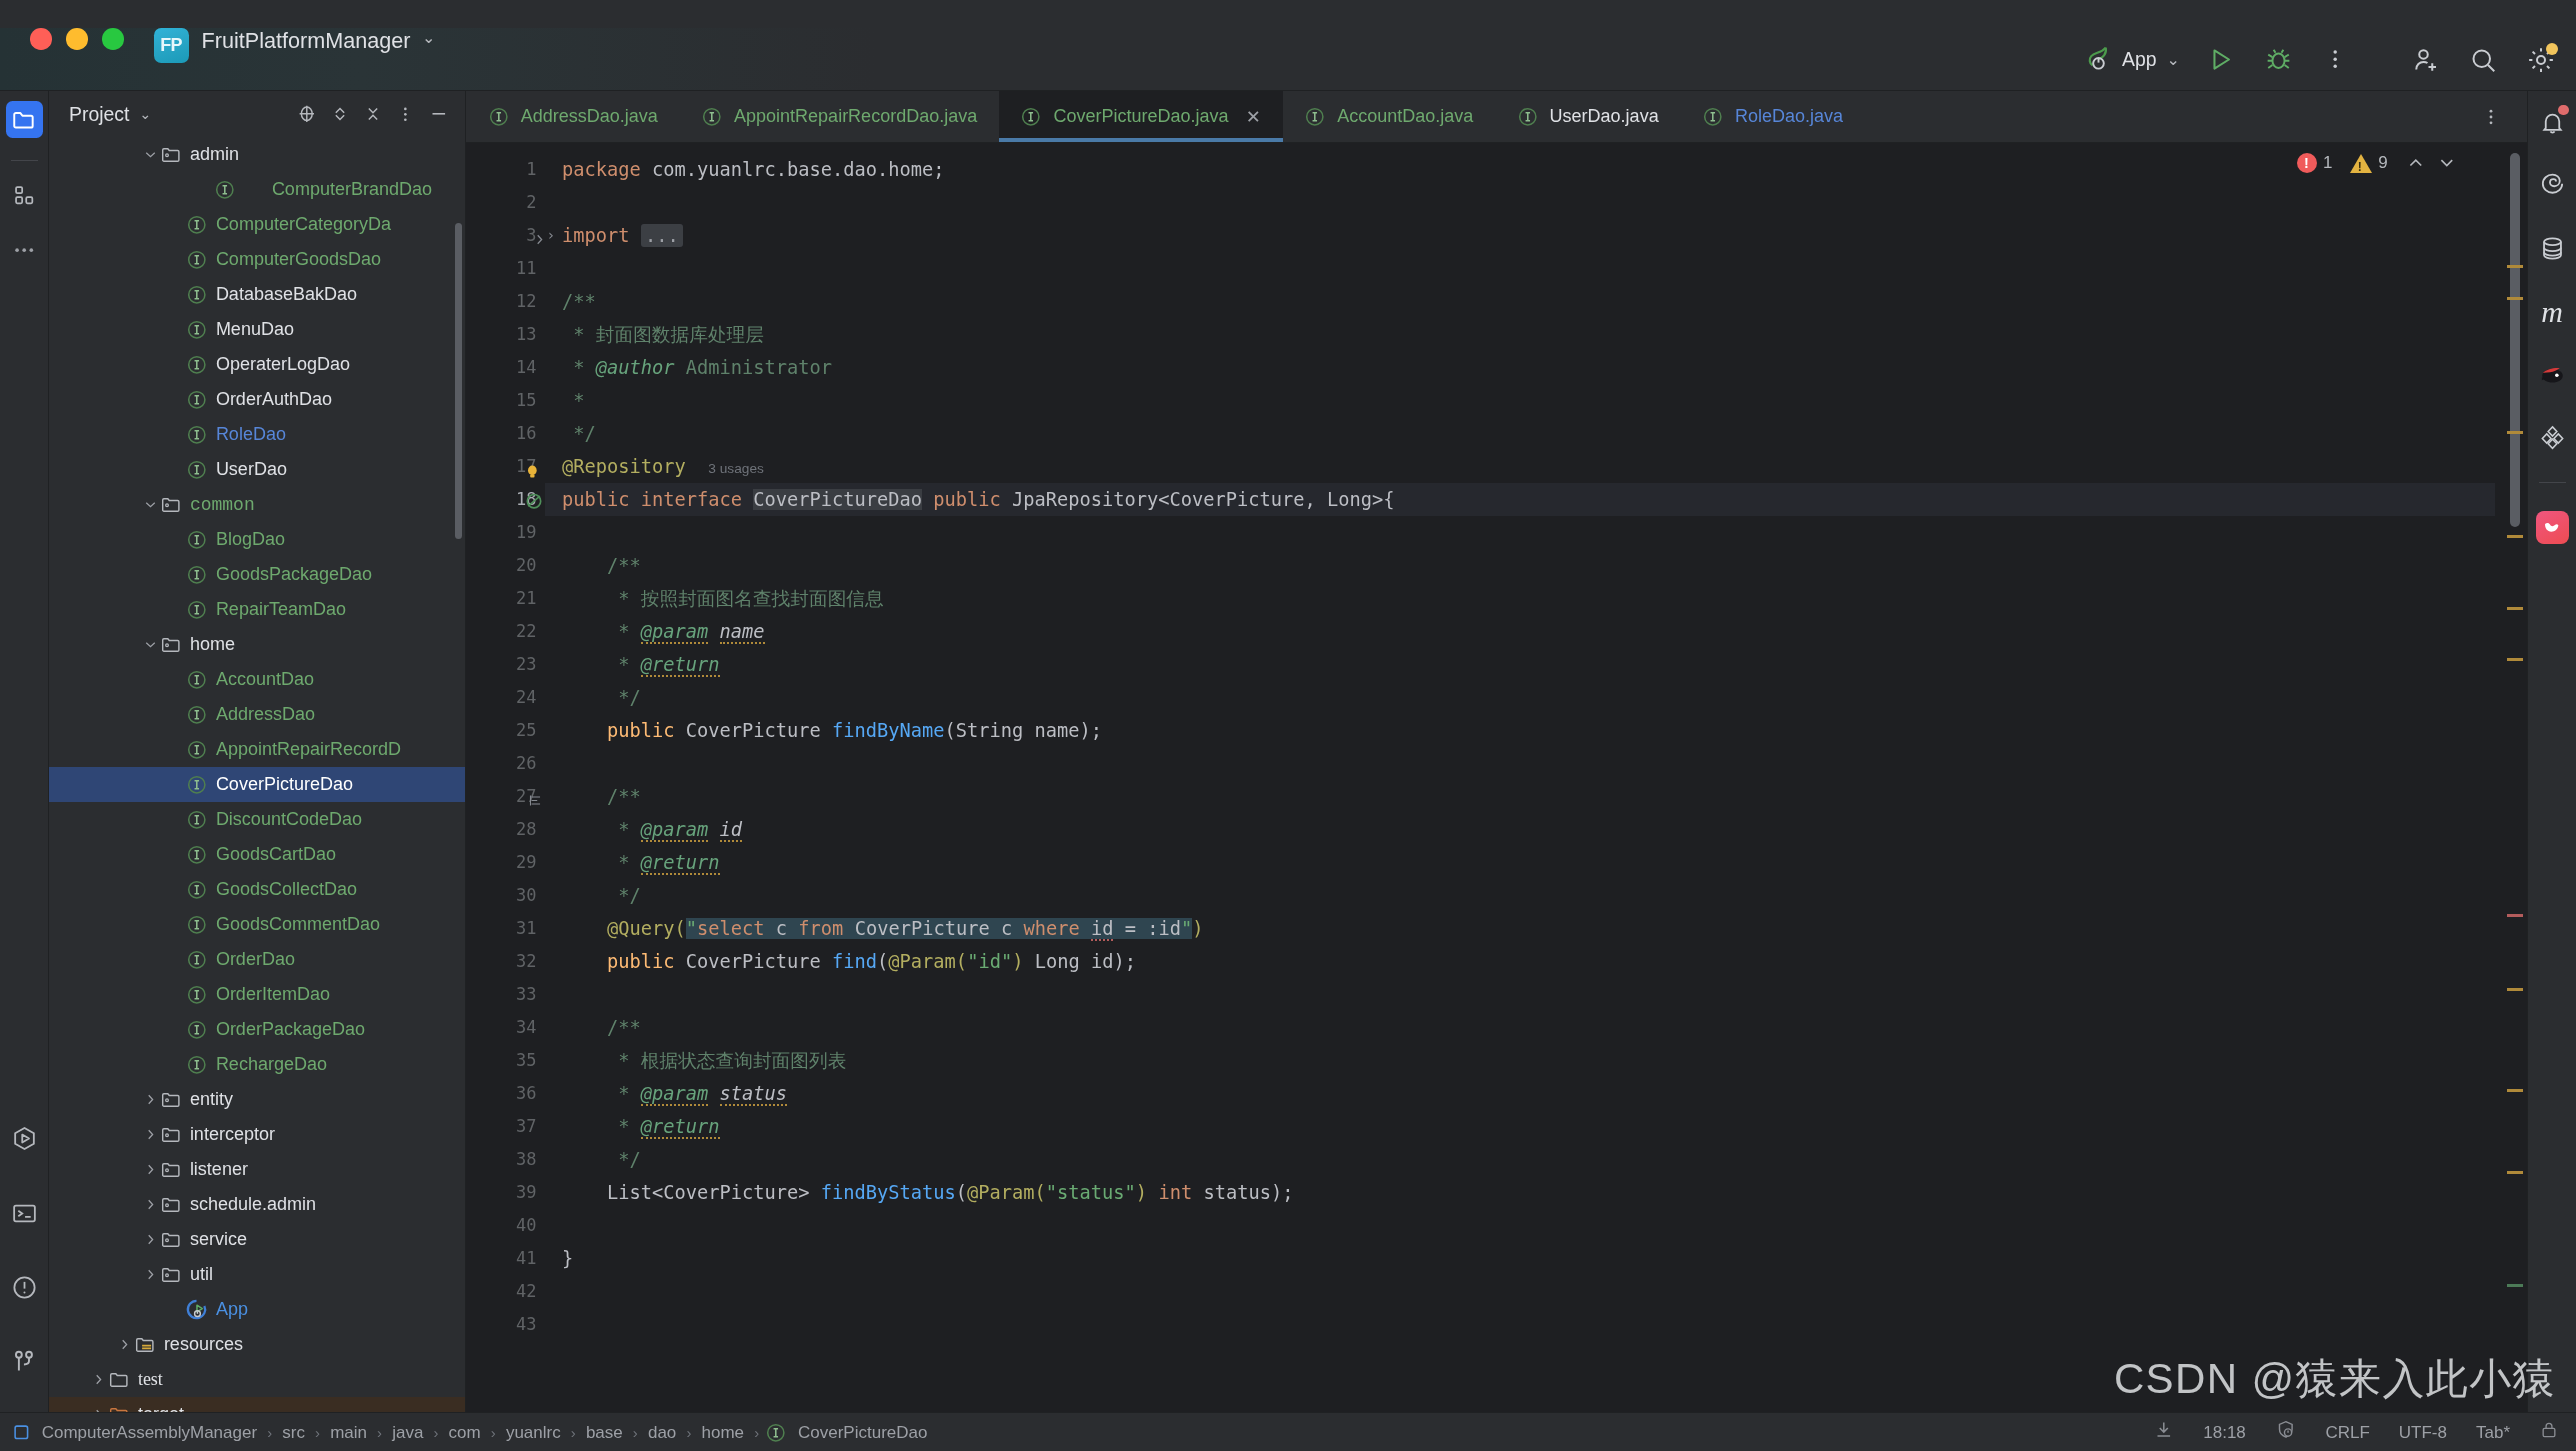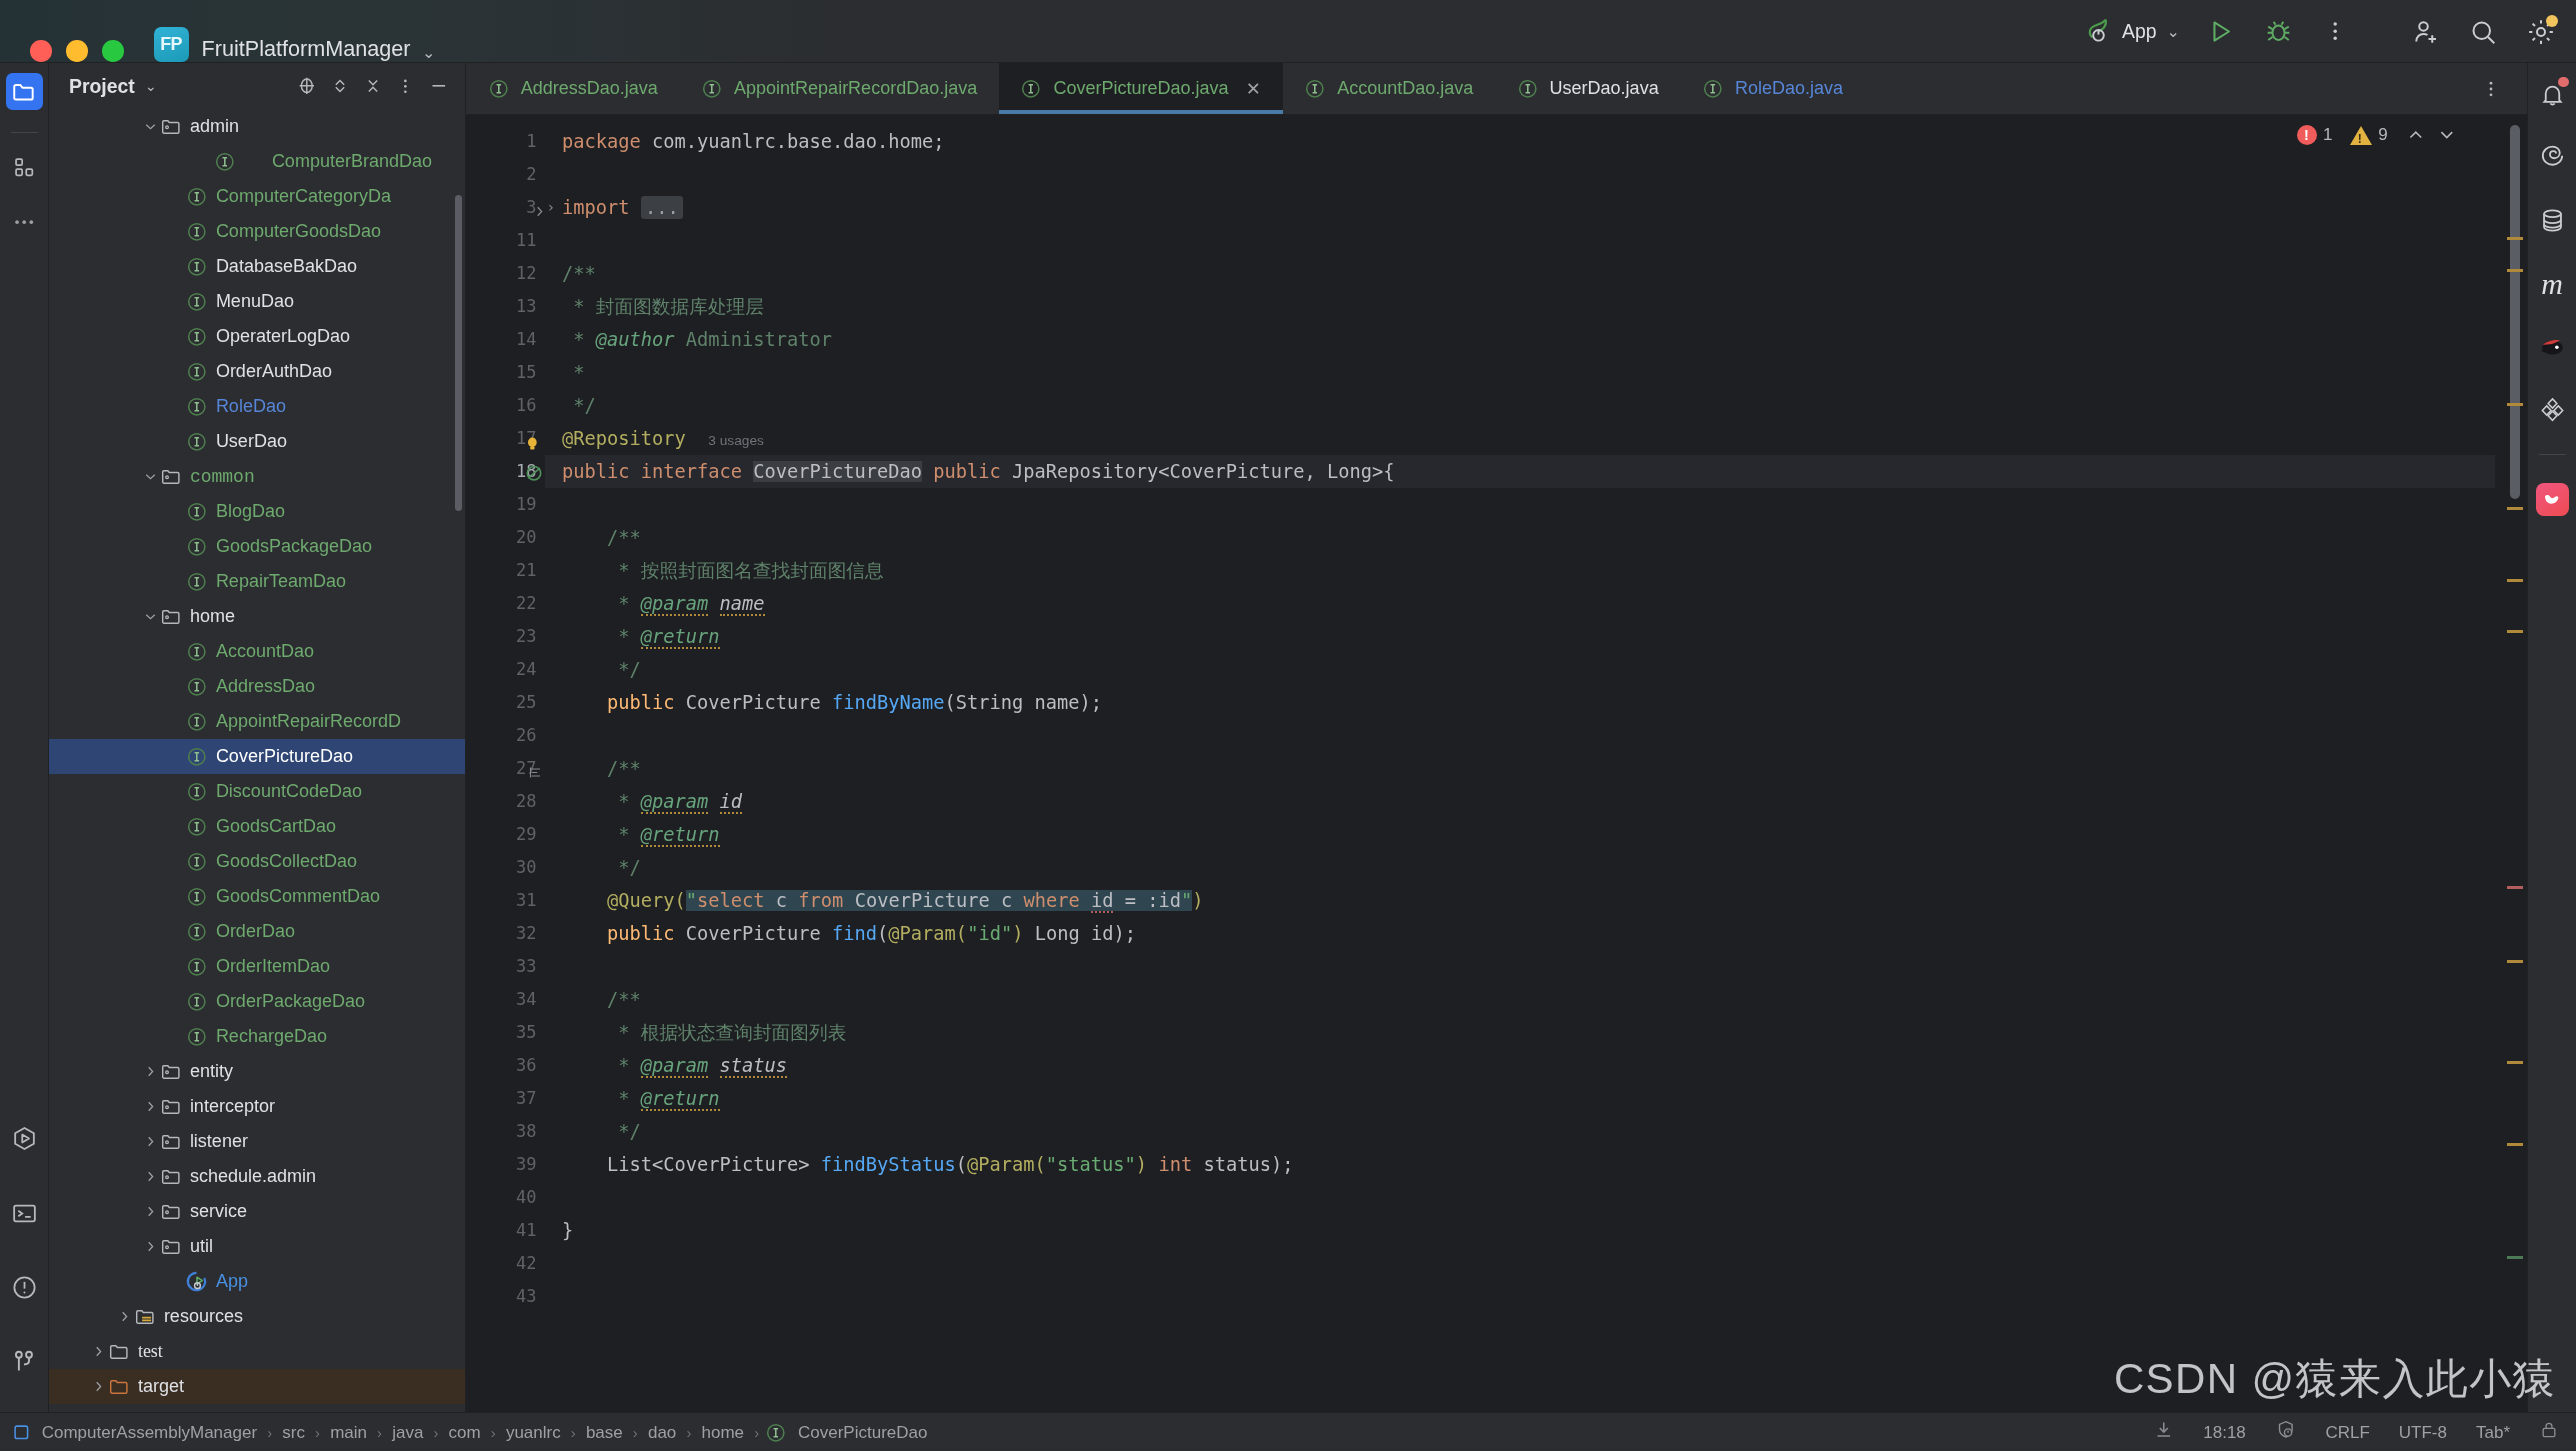--- a/index.html
+++ b/index.html
@@ -13,23 +13,24 @@
     position: relative;
     width: 2576px; height: 1452px;
     background: #2b2d30;
     display: flex; flex-direction: column;
   }
 
   
   .titlebar {
     height: 63px; min-height: 63px;
     background: linear-gradient(90deg,#253235 0%, #2a3437 14%, #2b2d30 34%, #2b2d30 100%);
-    display: flex; align-items: flex-end;
+    display: flex; align-items: flex-start;
     position: relative;
     border-bottom: 0.7px solid #1f2123;
+    margin-top: 28px;
   }
   .traffic { display: flex; gap: 14.4px; padding-left: 30px; align-items: center; }
   .tl { width: 21.6px; height: 21.6px; border-radius: 50%; }
   .tl.red { background: #ff5f57; }
   .tl.yellow { background: #febc2e; }
   .tl.green { background: #28c840; }
 
   .proj-badge {
     width: 35px; height: 35px; border-radius: 7.2px;
     background: linear-gradient(160deg,#2fb3d9 0%, #2aa8c9 40%, #1b9ab8 100%);
@@ -66,21 +67,21 @@
   .lstrip .tool.active { background: #3574f0; }
   .lstrip .sep { width: 27px; height: 0.7px; background: #43454a; margin: 2.9px 0 16px 0; }
   .lstrip .bottom { position: absolute; bottom: 13px; display: flex; flex-direction: column; align-items: center; gap: 18.7px; }
 
   
   .project {
     width: 417px; min-width: 417px; background: #2b2d30;
     display: flex; flex-direction: column; border-right: 0.7px solid #1f2123;
   }
   .proj-head { height: 46px; display: flex; align-items: center; padding: 0 10px 0 20px; }
-  .proj-head .title { color: #dfe1e5; font-size: 19.4px; font-weight: bold; }
+  .proj-head .title { color: #dfe1e5; font-size: 19.4px; font-weight: normal; }
   .proj-head .title-chev { color: #b5b8bd; font-size: 14.4px; margin-left: 10px; }
   .proj-head .spacer { flex: 1; }
   .proj-head .hic { width: 33px; height: 33px; display: flex; align-items: center; justify-content: center; }
 
   .tree { flex: 1; overflow: hidden; position: relative; padding-top: 1.4px; }
   .trow {
     height: 35px; display: flex; align-items: center;
     font-size: 18px; white-space: nowrap; padding-right: 5.8px;
     position: relative;
   }

